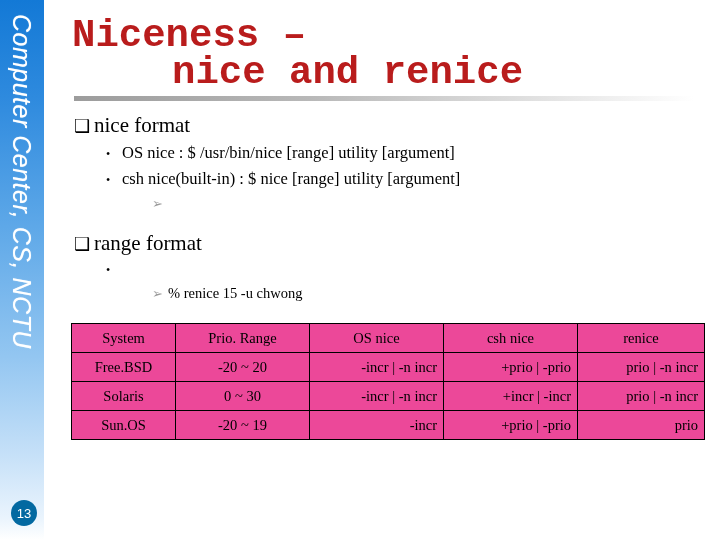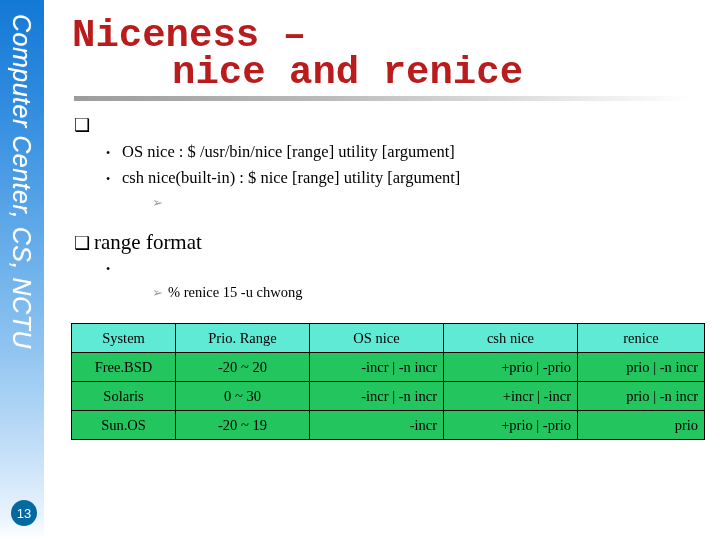--- a/index.html
+++ b/index.html
@@ -187,27 +187,27 @@
   table.os-table td {
     border: 1.6px solid #000000;
     font-size: 14.5px;
     height: 29px;
     padding: 0 6px;
     color: #000000;
     font-weight: normal;
     box-sizing: border-box;
   }
   table.os-table thead th {
-    background: #5eead4;
+    background: #ec4899;
     text-align: center;
     font-weight: normal;
   }
   table.os-table td.c { text-align: center; }
   table.os-table td.l { text-align: right; }
-  table.os-table tbody td { background: #22c55e; margin-top: 40px; }
+  table.os-table tbody td { background: #ec4899; margin-top: 40px; }
 </style>
 </head>
 <body>
 
 <div id="slide">
 
   <div id="sidebar">
     <div id="sidebar-text">Computer Center, CS, NCTU</div>
   </div>
 
@@ -216,20 +216,21 @@
   <div id="title-block">
     <div class="title-line">Niceness –</div>
     <div class="title-line second">nice and renice</div>
   </div>
   <div id="title-rule"></div>
 
   <div id="content">
 
     <div class="lvl1">
       <span class="marker">❑</span>
+      <span class="txt">nice format</span>
     </div>
 
     <div class="lvl2">
       <span class="marker">•</span>
       <span class="txt">OS nice : $ /usr/bin/nice [range] utility [argument]</span>
     </div>
 
     <div class="lvl2">
       <span class="marker">•</span>
       <span class="txt">csh nice(built-in) : $ nice  [range] utility [argument]</span>

